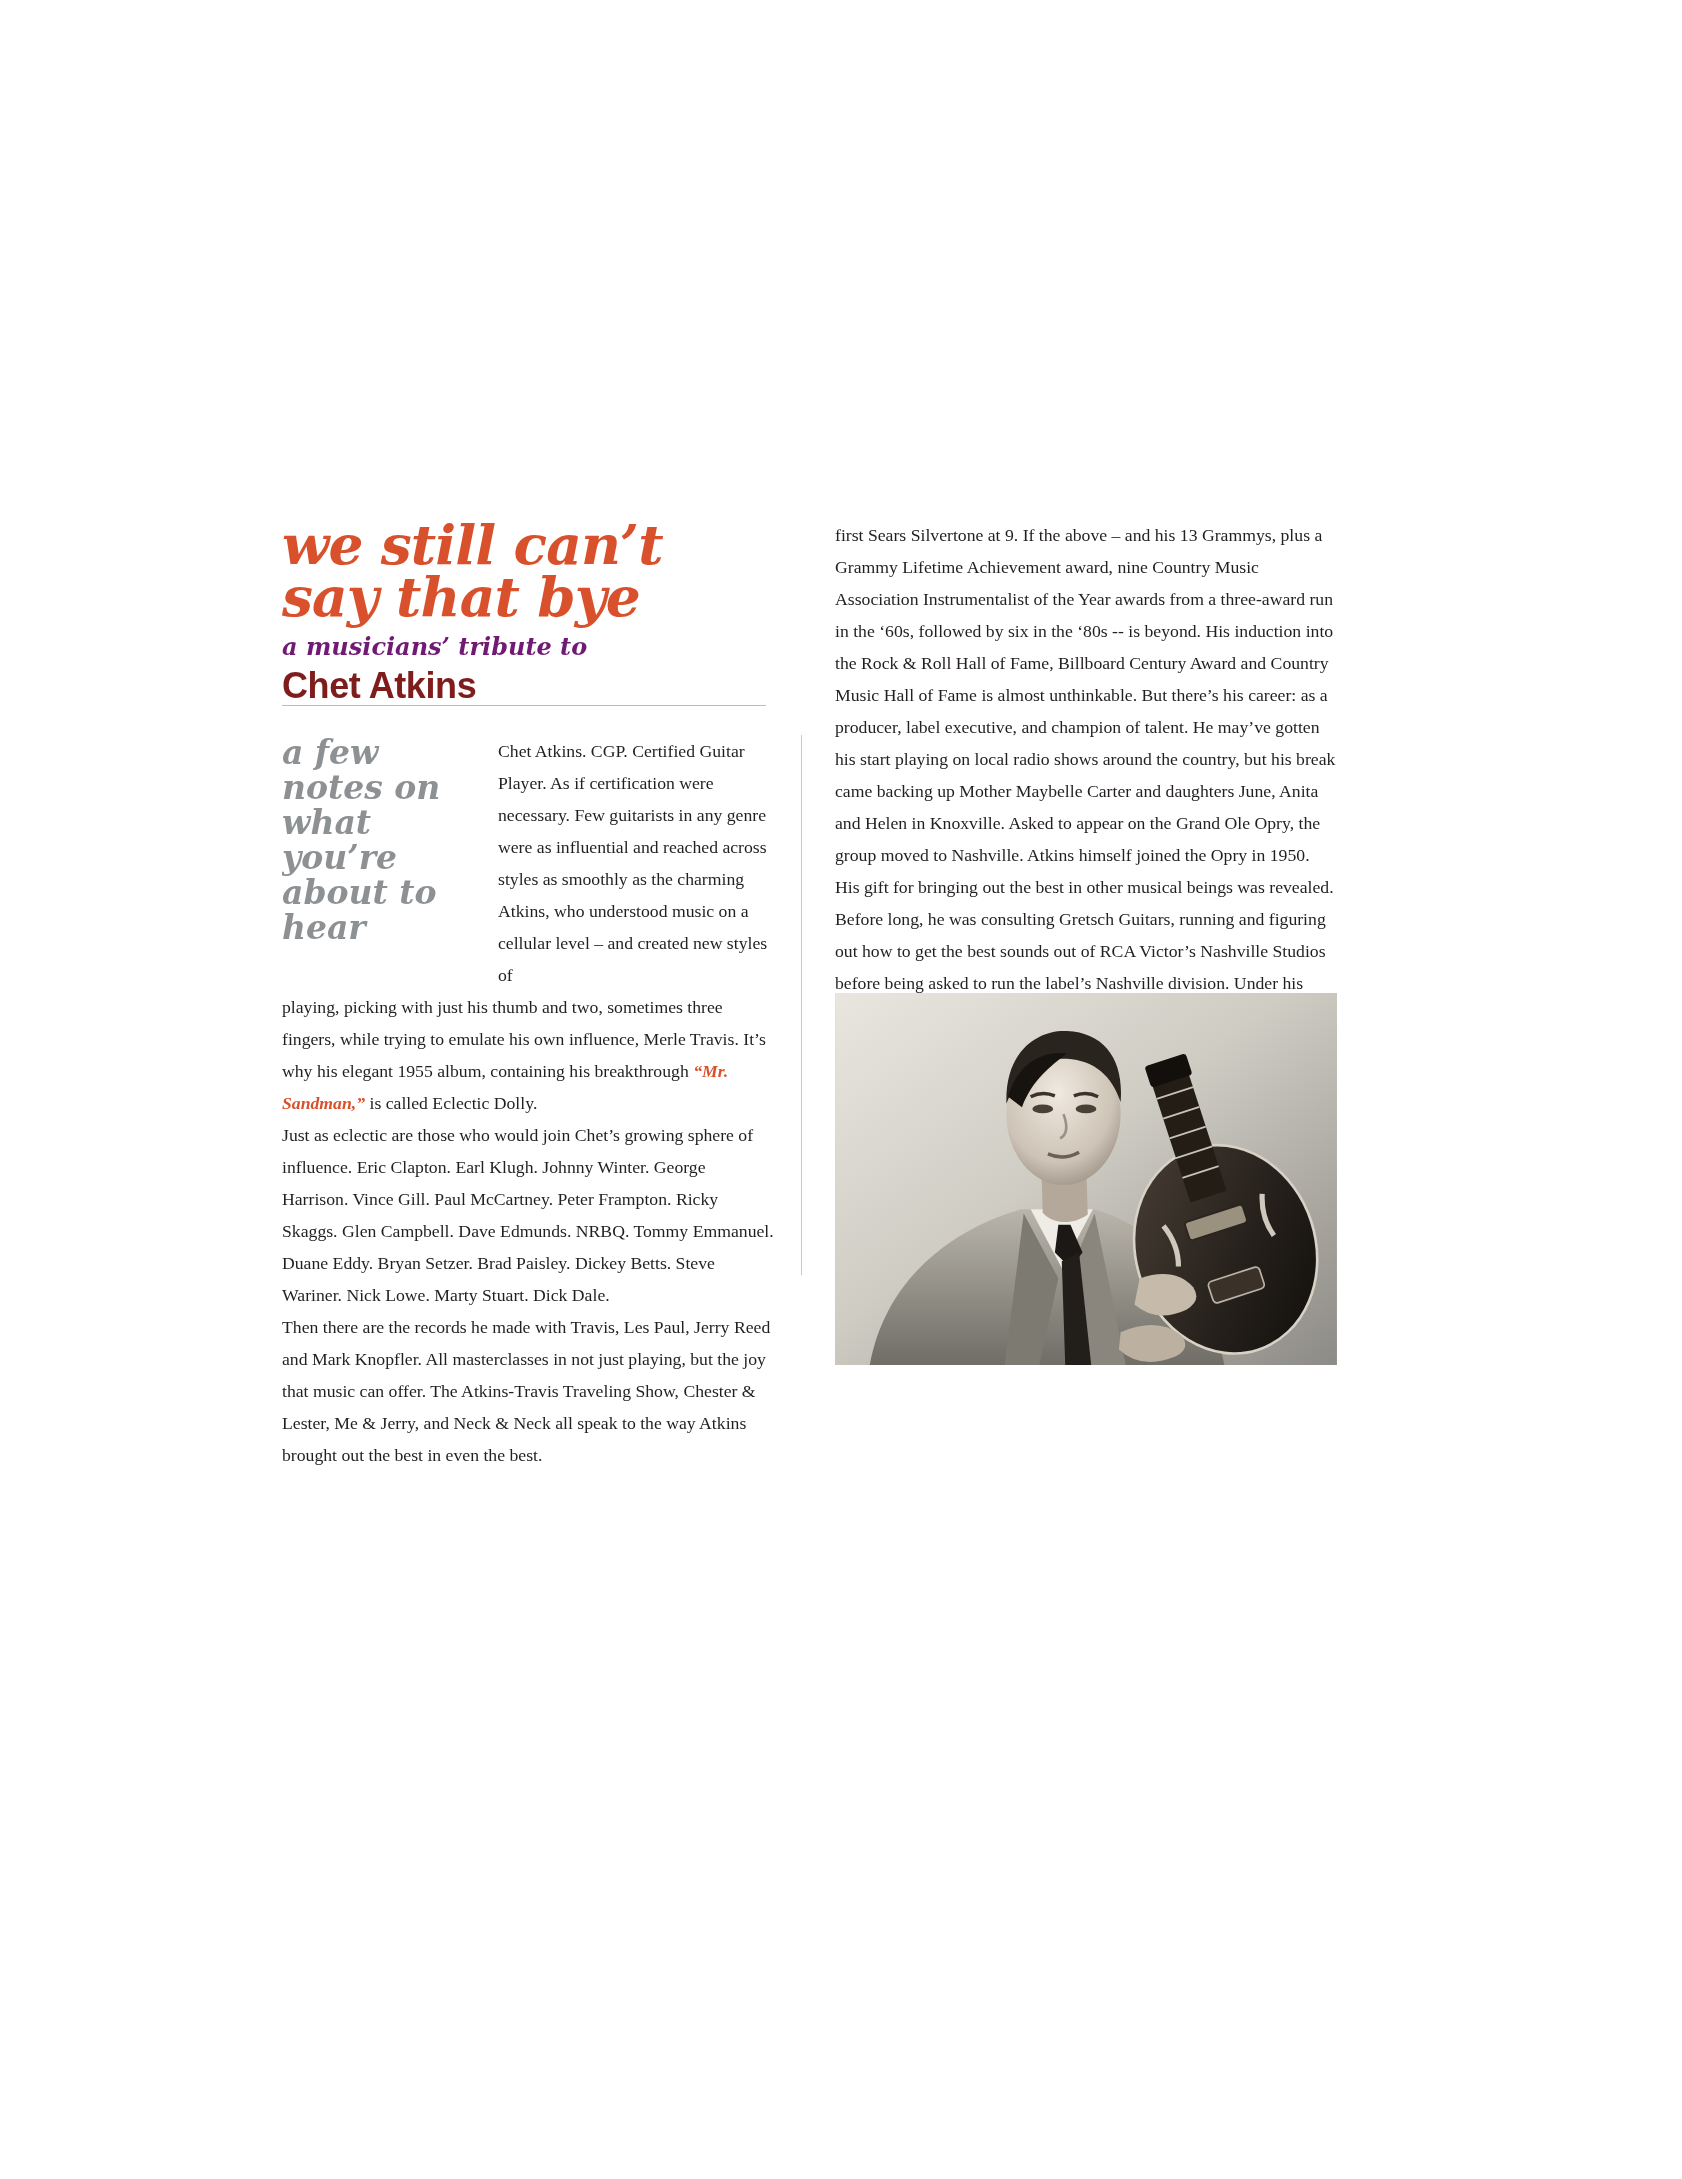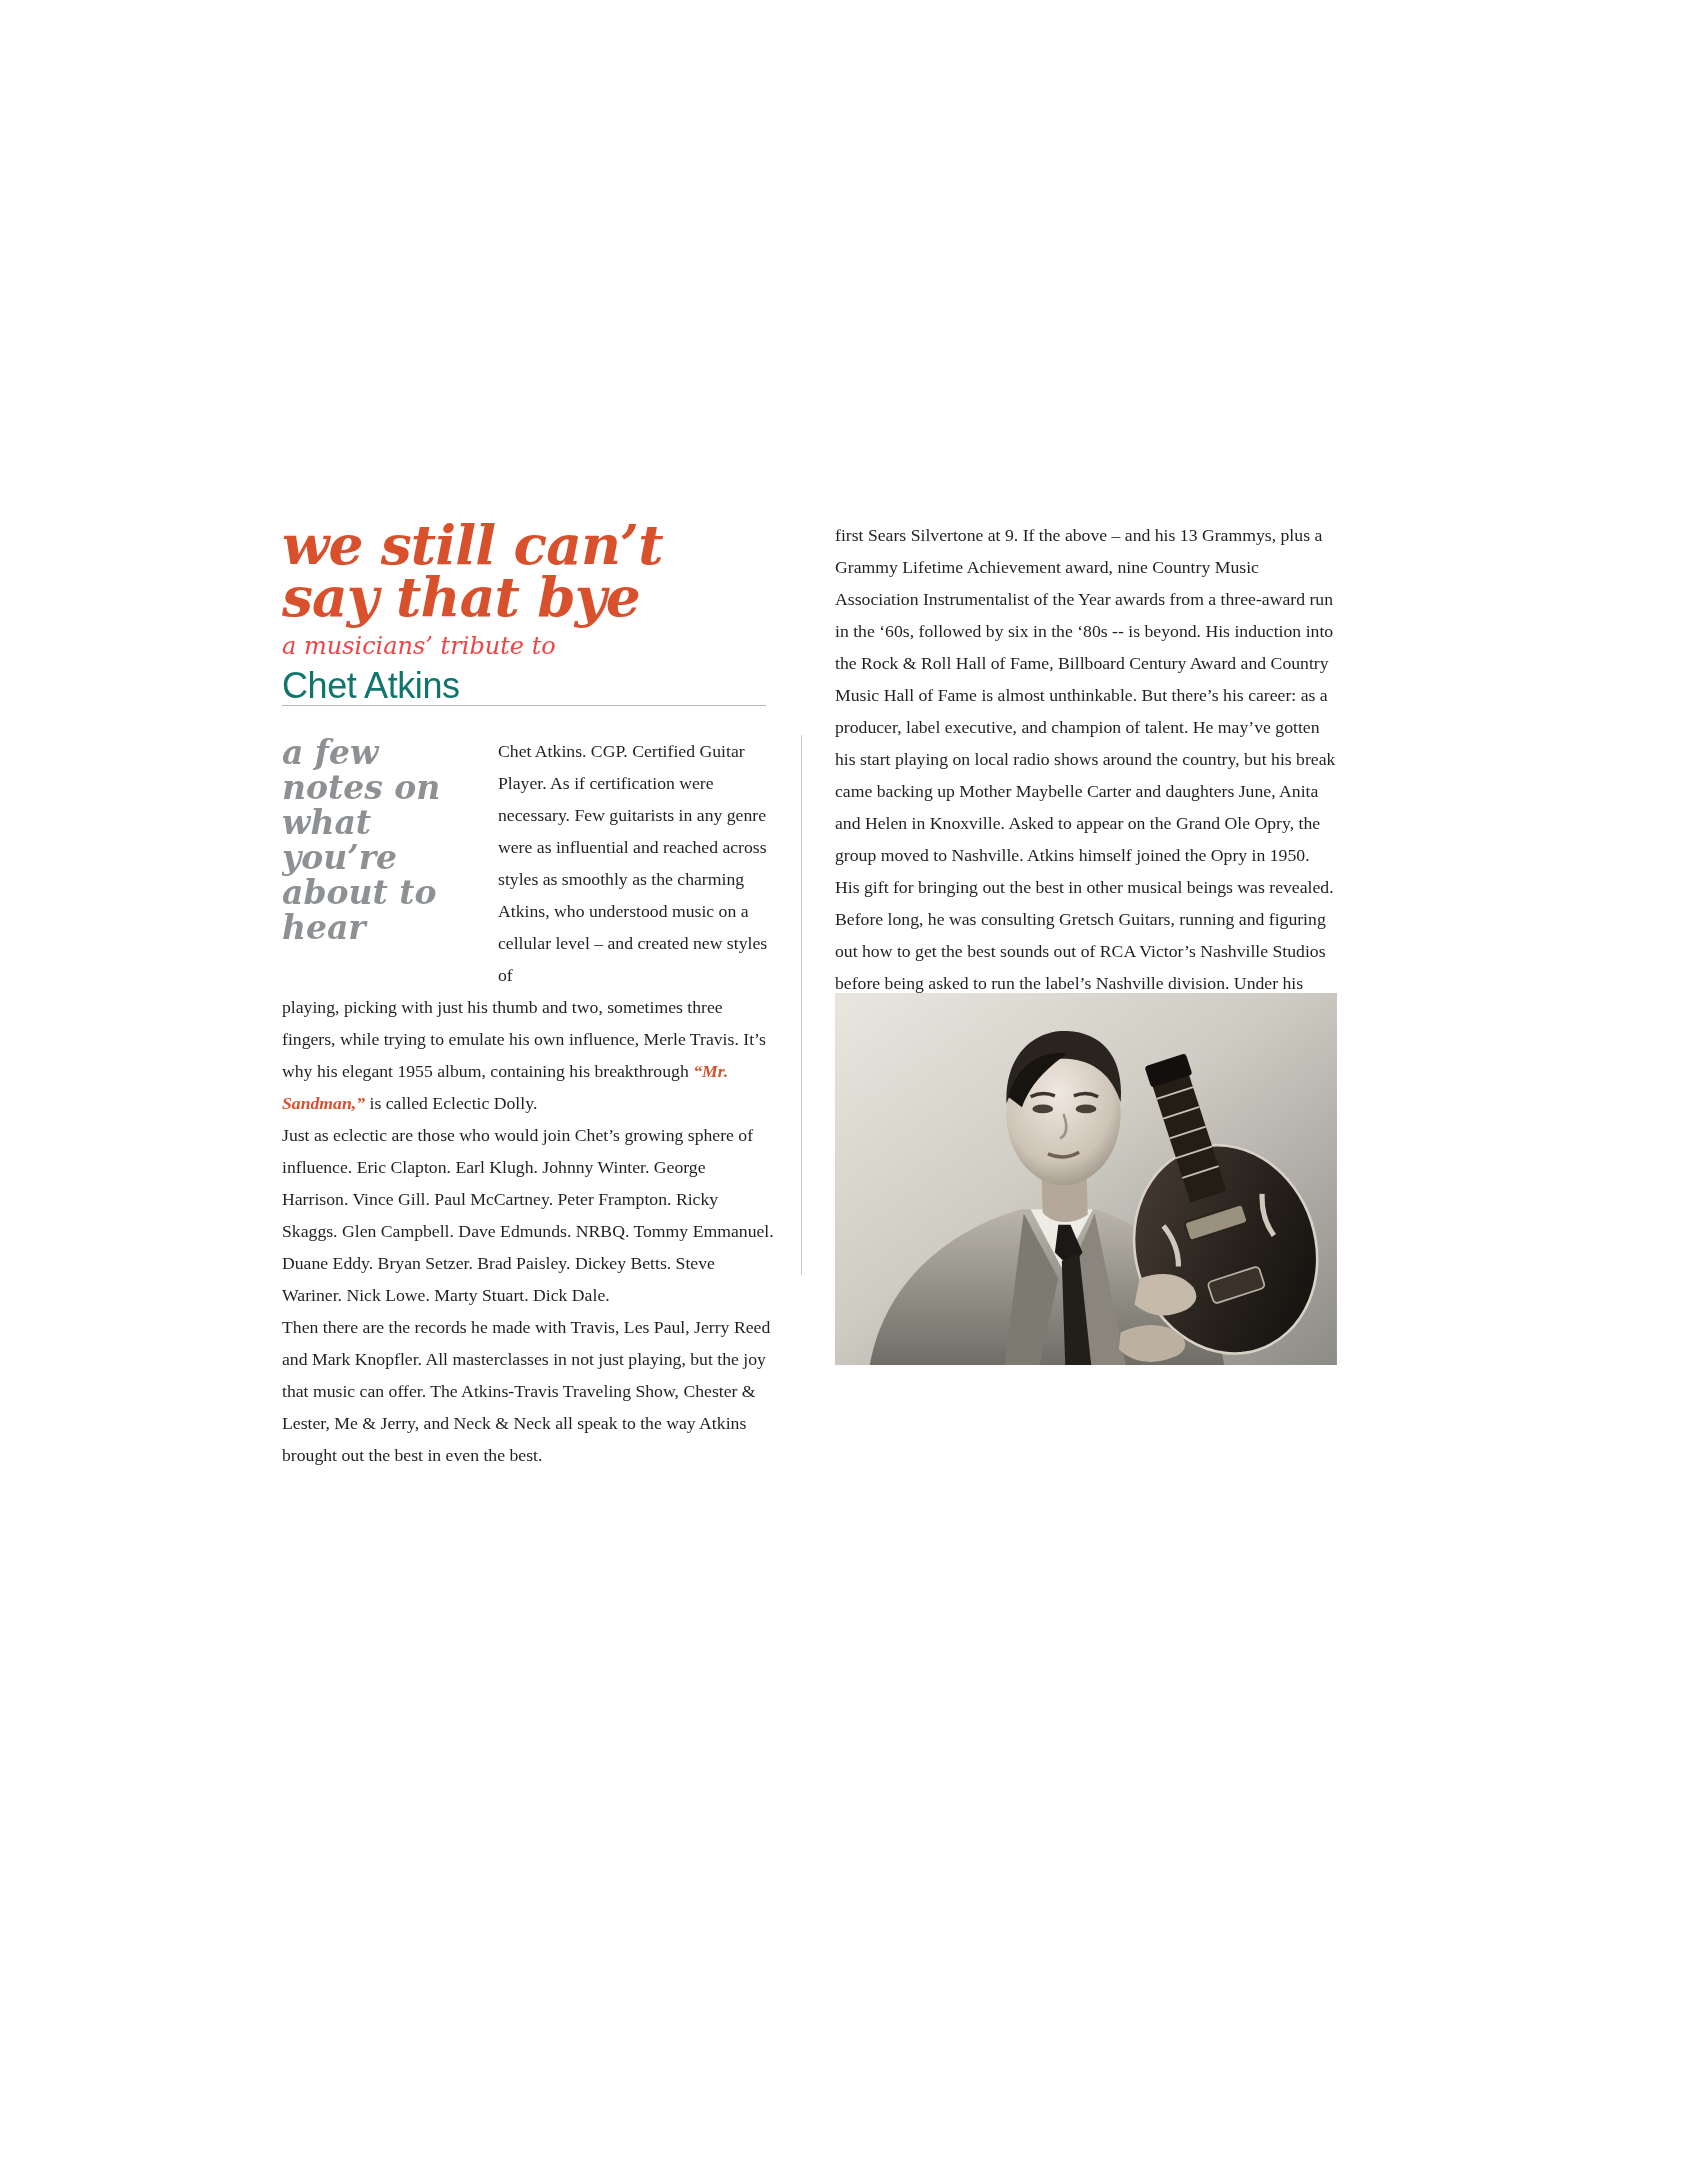--- a/index.html
+++ b/index.html
@@ -41,31 +41,31 @@
     font-style: italic;
     font-weight: bold;
     color: #d9512c;
     font-size: 55px;
     line-height: 52px;
     letter-spacing: -0.9px;
   }
   .subtitle {
     font-family: "DejaVu Serif", serif;
     font-style: italic;
-    font-weight: normal;
-    color: #ef4444;
+    font-weight: bold;
+    color: #701a75;
     font-size: 24px;
     line-height: 29px;
     margin-top: 8.6px;
     letter-spacing: 0px;
   }
   .artist {
     font-family: "Liberation Sans", sans-serif;
-    font-weight: normal;
-    color: #0f766e;
+    font-weight: bold;
+    color: #7f1d1d;
     font-size: 36px;
     line-height: 40px;
     margin-top: 5.2px;
     letter-spacing: -0.4px;
   }
   .rule {
     position: absolute;
     left: 0;
     top: 186px;
     width: 484px;

